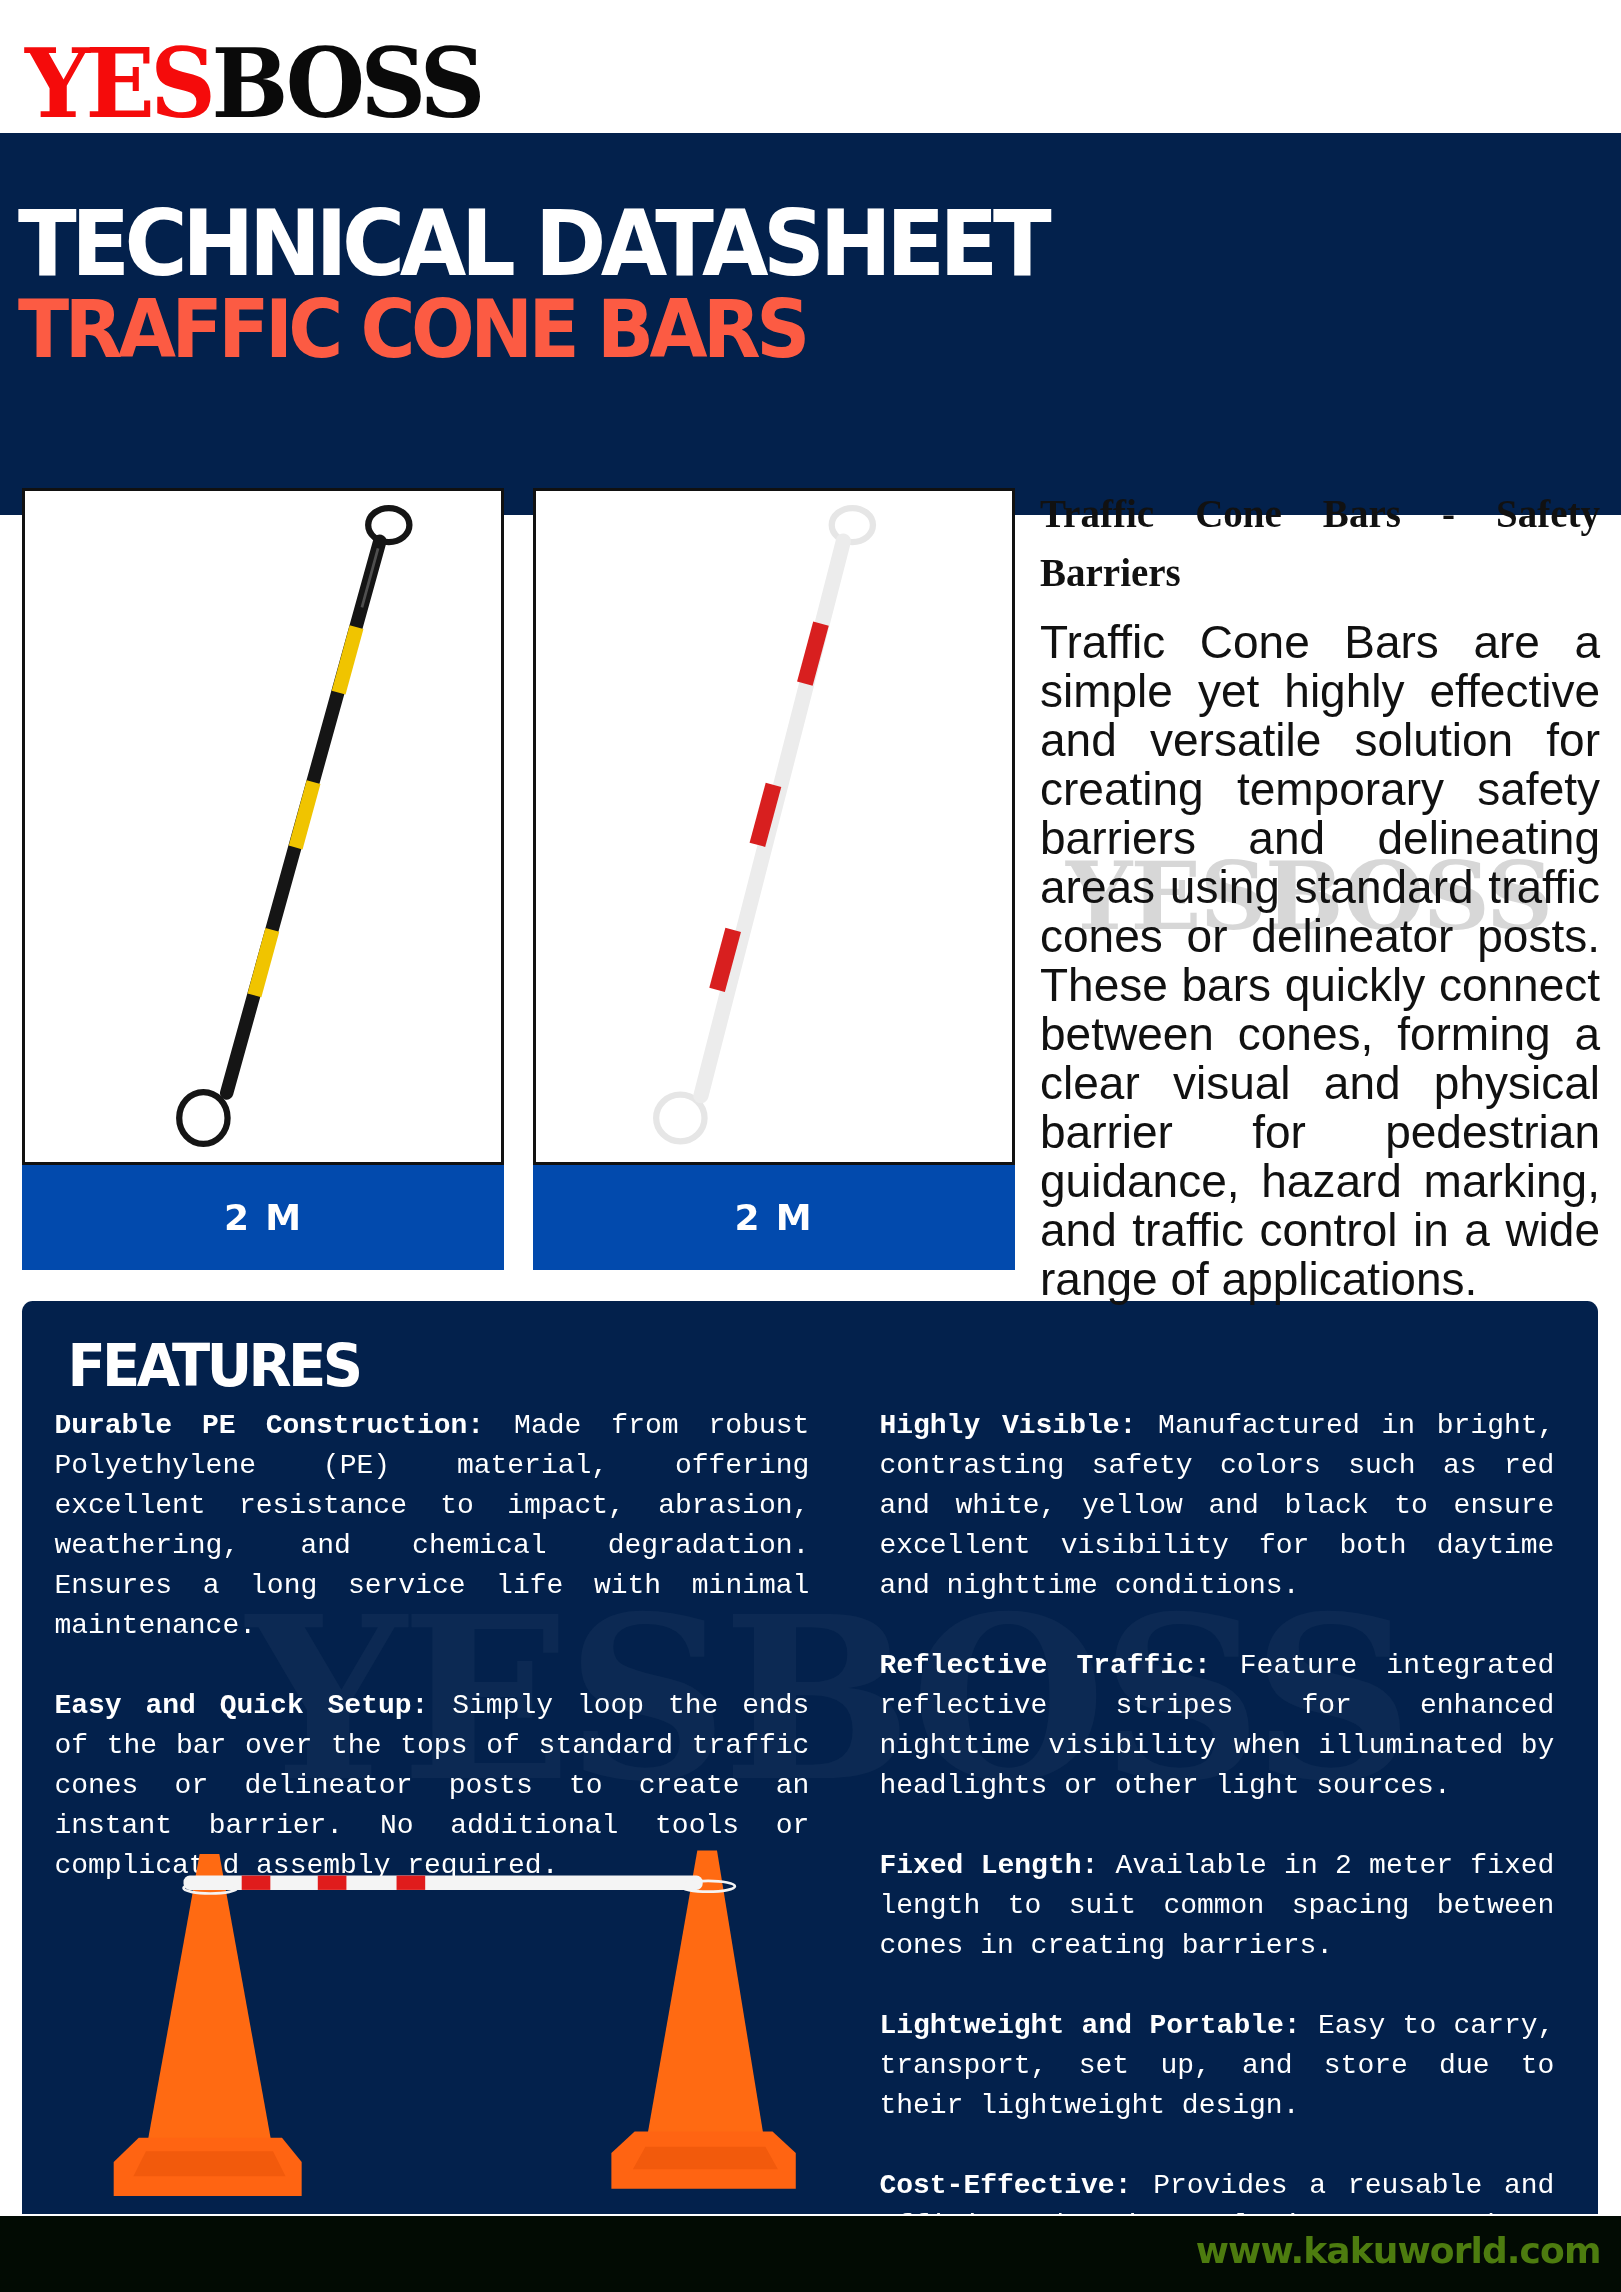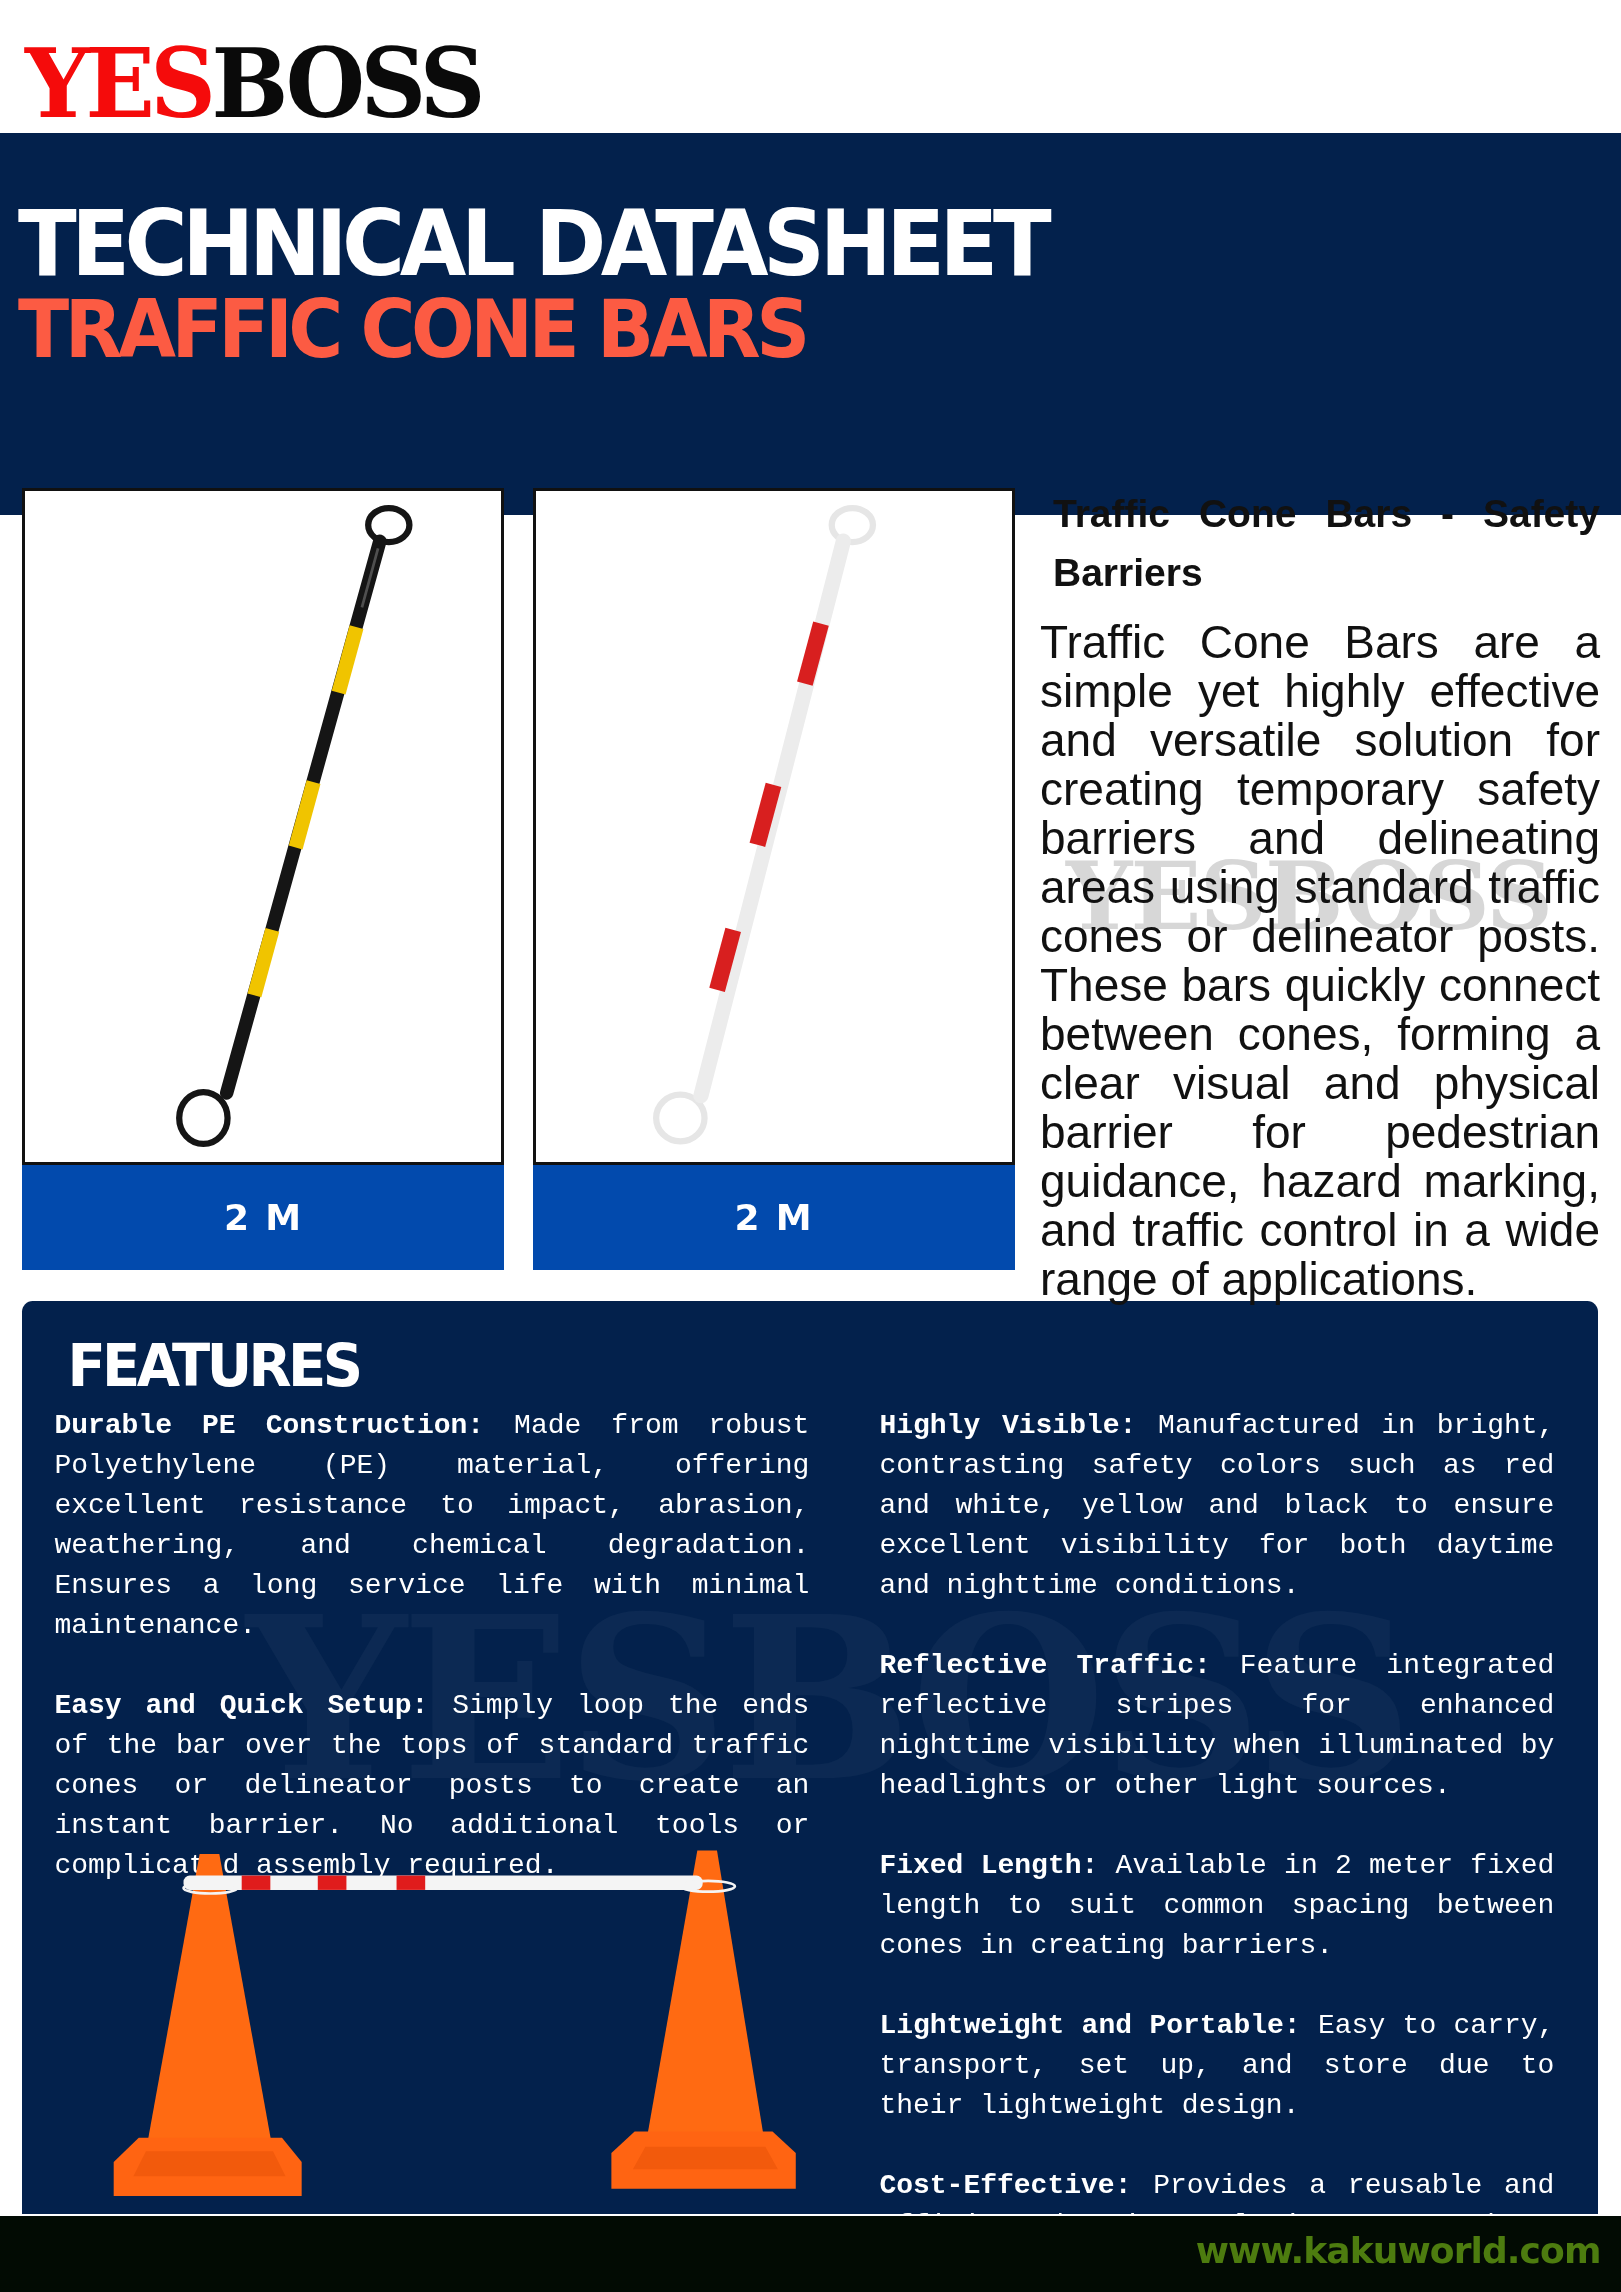--- a/index.html
+++ b/index.html
@@ -45,22 +45,22 @@
     background: #024aad; color: #fff; display: flex; align-items: center; justify-content: center;
     font-family: "DejaVu Sans", sans-serif; font-weight: bold; font-size: 36px; letter-spacing: 1.8px;
   }
   .card svg { position: absolute; left: 0; top: 0; }
   .card1 { left: 22.4px; }
   .card2 { left: 533px; }
 
   
   .intro { position: absolute; left: 1040px; top: 484px; width: 560px; }
   .intro h2 {
-    font-family: Liberation Sans, sans-serif; font-weight: bold; font-size: 39px;
-    line-height: 59px; text-align: justify; color: #111; margin-left: 13px;
+    font-family: Liberation Serif, serif; font-weight: bold; font-size: 39px;
+    line-height: 59px; text-align: justify; color: #111;
   }
   .intro p {
     margin-top: 16px; font-family: "Liberation Sans", sans-serif; font-size: 46px;
     line-height: 49px; text-align: justify; color: #111; position: relative; z-index: 2;
   }
   .watermark-light {
     position: absolute; left: 1066px; top: 842px; z-index: 1;
     font-family: "DejaVu Serif", serif; font-weight: bold; font-size: 93px;
     color: rgba(150,150,150,0.38); letter-spacing: -1.8px;
   }

